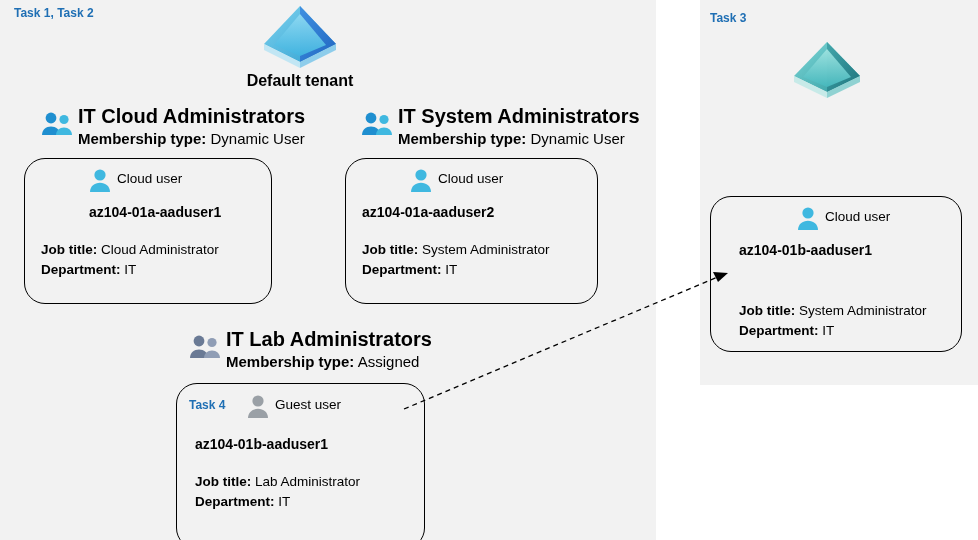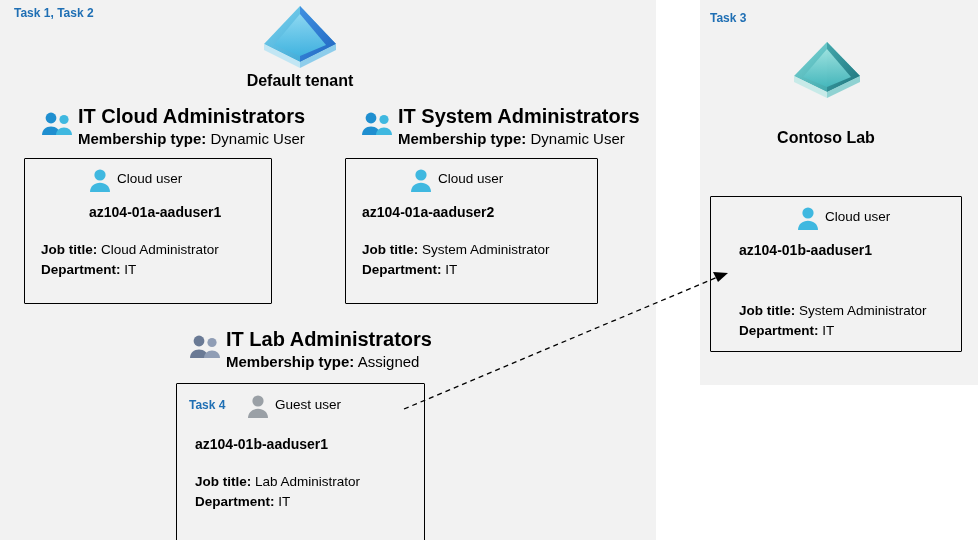--- a/index.html
+++ b/index.html
@@ -65,21 +65,21 @@
     white-space: nowrap;
     margin-top: 4px;
     font-weight: normal;
   }
   .group-sub b { font-weight: bold; }
 
   
   .user-card {
     position: absolute;
     border: 1.4px solid #000000;
-    border-radius: 1px;
+    border-radius: 21px;
     background: transparent;
     box-sizing: border-box;
   }
   .card-head {
     position: absolute;
     font-size: 13.5px;
     white-space: nowrap;
   }
   .card-name {
     position: absolute;
@@ -149,21 +149,20 @@
       </linearGradient>
     </defs>
     <polygon points="37,2 70,36 37,52 4,36" fill="url(#gB1)"></polygon>
     <polygon points="37,2 70,36 37,52" fill="url(#gB2)" opacity="0.9"></polygon>
     <polygon points="37,9 61,37 37,47 13,37" fill="url(#gB3)" opacity="0.95"></polygon>
     <polygon points="4,36 37,52 37,58 4,42" fill="#bfe9e6" opacity="0.85"></polygon>
     <polygon points="70,36 37,52 37,58 70,42" fill="#7fcdcd" opacity="0.85"></polygon>
   </svg>
 </div>
 <div class="tenant-title" id="new-tenant-title">
-  <div>Contoso Lab</div>
 </div>
 
 <div class="group" style="left:40px; top:105px;">
   <div style="position:absolute; left:0; top:5px;">
     <svg width="36" height="28" viewBox="0 0 36 28">
       <circle cx="11" cy="8" r="5.4" fill="#1f8fd0"></circle>
       <path d="M2 25c0-5.2 4-8.6 9-8.6s9 3.4 9 8.6z" fill="#1f8fd0"></path>
       <circle cx="24" cy="9.5" r="4.6" fill="#3fb8e0"></circle>
       <path d="M16 25c0-4.6 3.6-7.6 8-7.6s8 3 8 7.6z" fill="#3fb8e0"></path>
     </svg>

